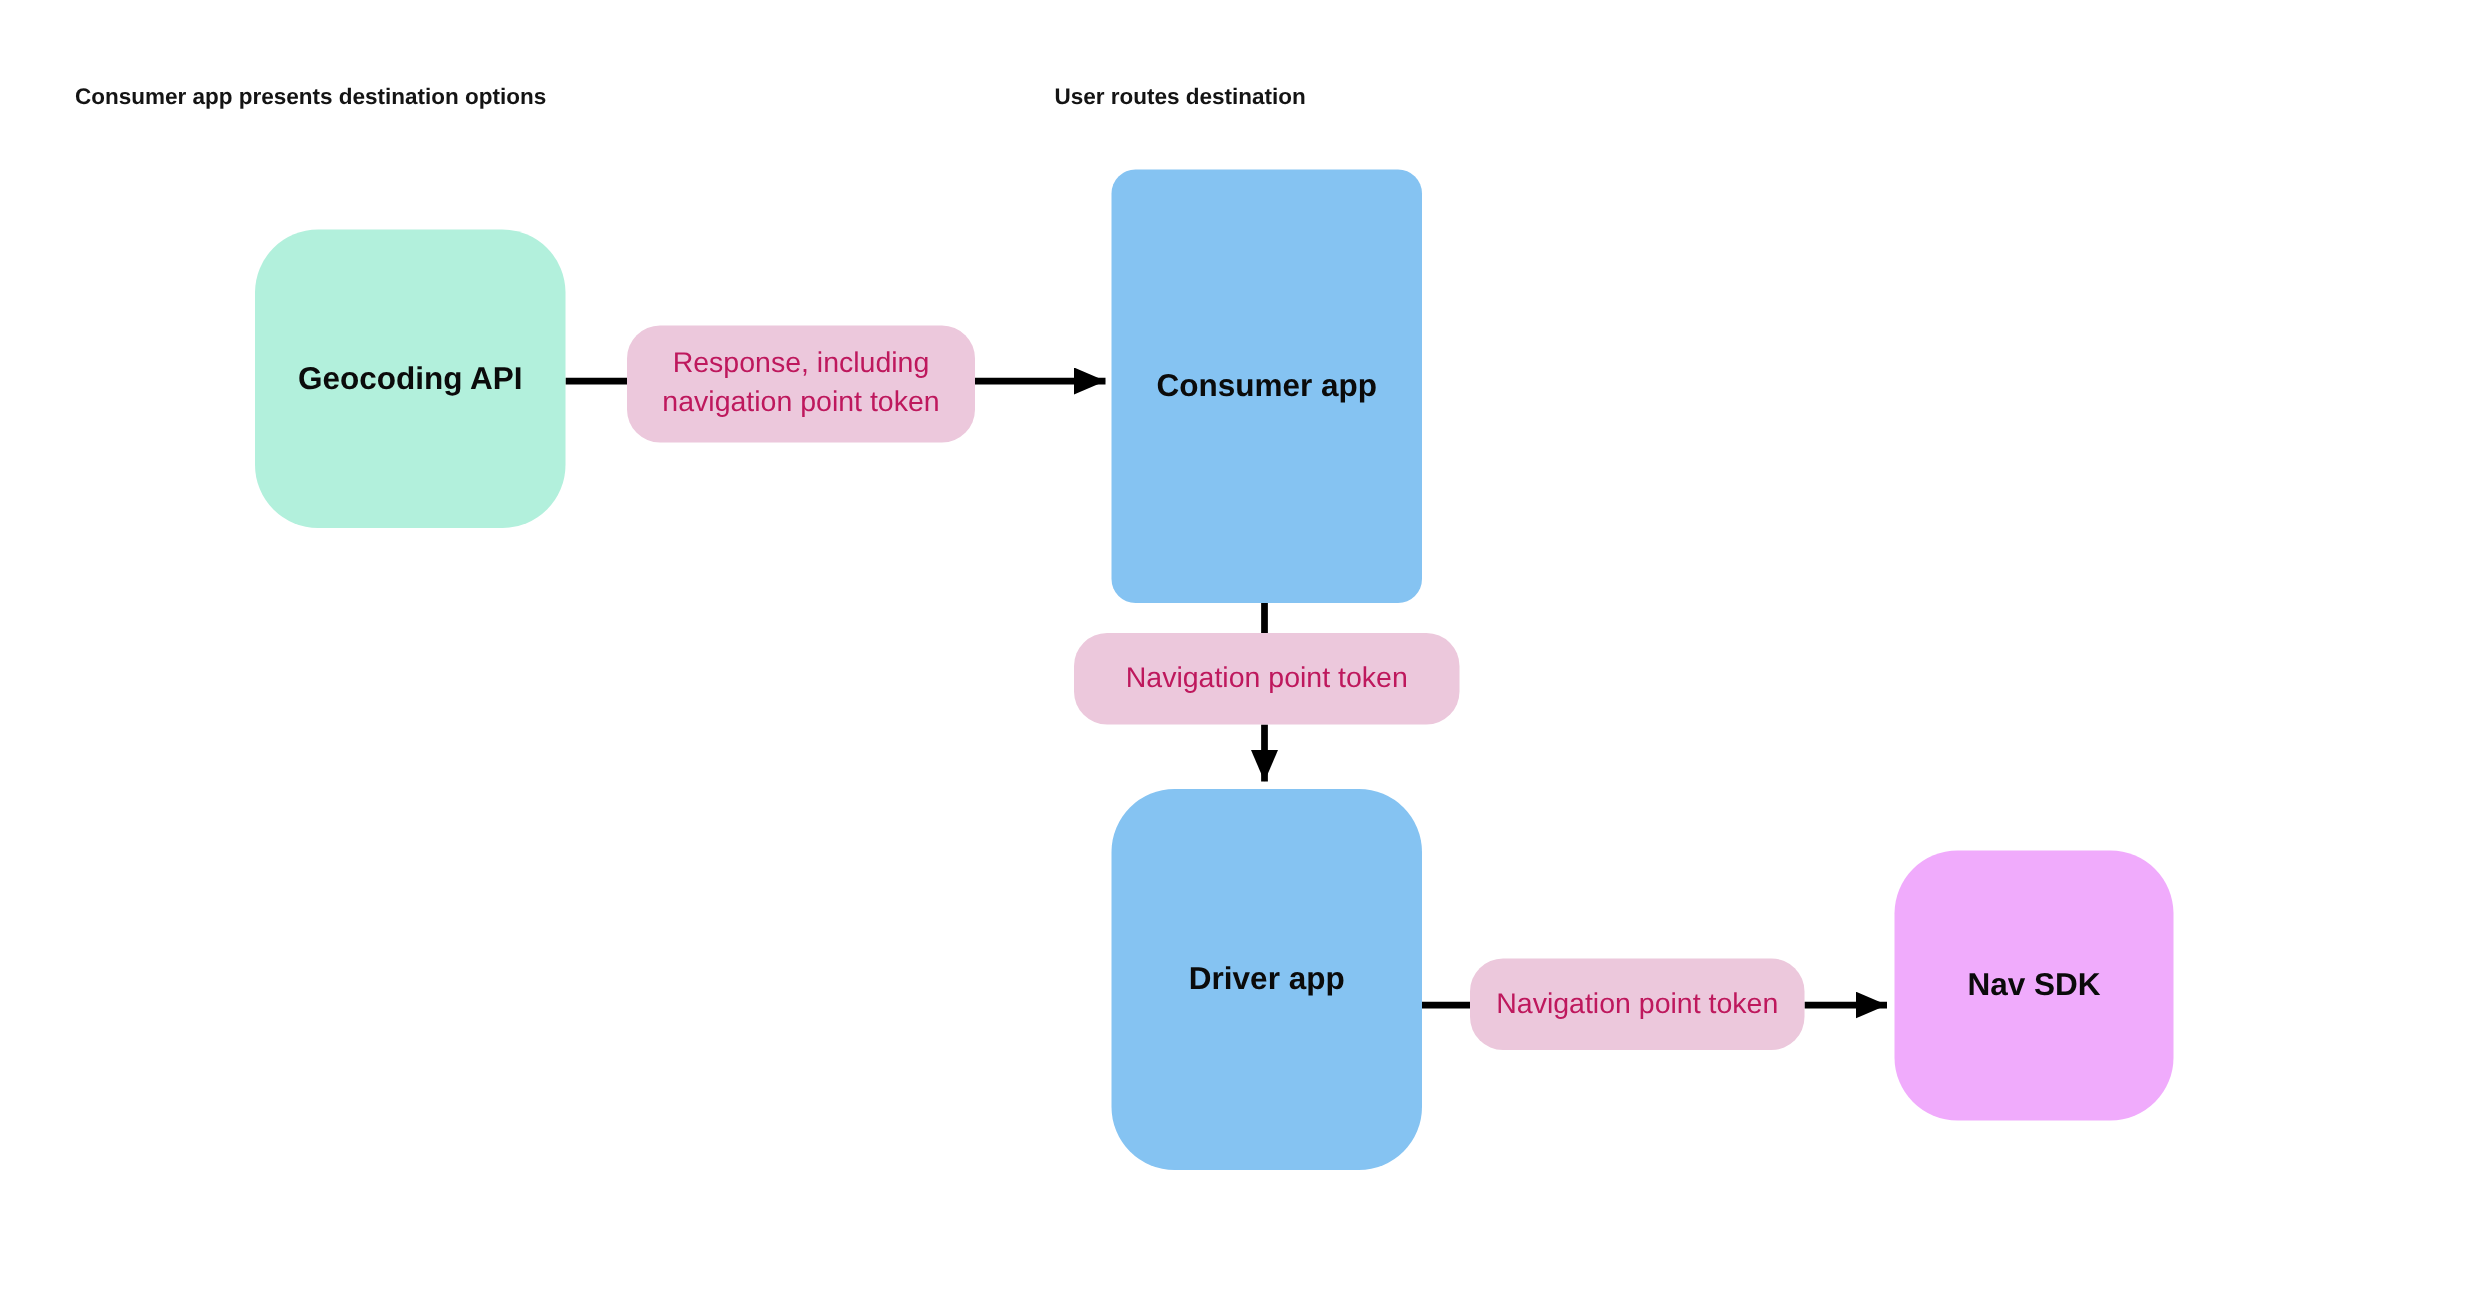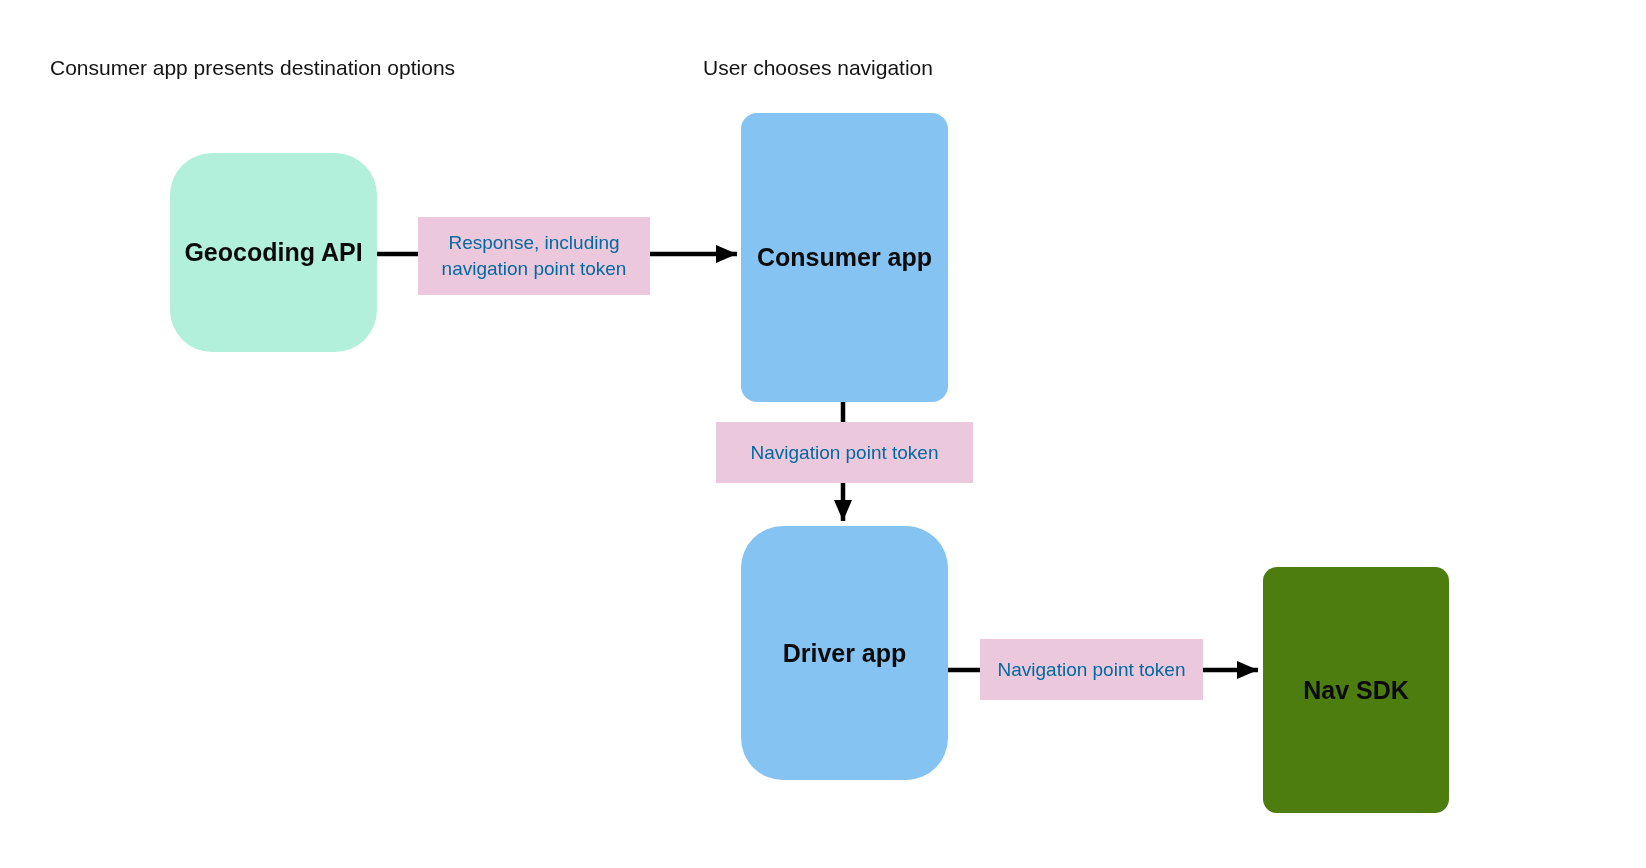--- a/index.html
+++ b/index.html
@@ -10,65 +10,66 @@
   }
   .canvas {
     position: relative;
     width: 1646px;
     height: 868px;
     background: #ffffff;
     overflow: hidden;
   }
   .heading {
     position: absolute;
-    font-size: 21px;
-    font-weight: 400;
+    font-size: 15px;
+    font-weight: 700;
     color: #141414;
     white-space: nowrap;
   }
   .node {
     position: absolute;
     display: flex;
     align-items: center;
     justify-content: center;
     border-radius: 42px;
-    font-size: 25px;
+    font-size: 21px;
     font-weight: 700;
     color: #0b0b0b;
     text-align: center;
   }
   .edge-label {
     position: absolute;
     display: flex;
     align-items: center;
     justify-content: center;
     text-align: center;
     font-size: 19px;
     line-height: 1.35;
     font-weight: 400;
-    color: #0369a1;
+    color: #be185d;
+    border-radius: 22px;
   }
   .arrows {
     position: absolute;
     left: 0; top: 0;
     width: 1646px;
     height: 868px;
     pointer-events: none;
   }
   .arrows line {
     stroke-width: 4.5px;
   }
 </style>
 </head>
 <body>
 
 <div class="canvas">
 
   <div class="heading" style="left:50px; top:56px;">Consumer app presents destination options</div>
-  <div class="heading" style="left:703px; top:56px;">User chooses navigation</div>
+  <div class="heading" style="left:703px; top:56px;">User routes destination</div>
 
   <svg class="arrows" width="1646" height="868" viewBox="0 0 1646 868">
     <defs>
       <marker id="arrowhead" markerUnits="userSpaceOnUse" markerWidth="24" markerHeight="20" refX="21" refY="9" orient="auto">
         <path d="M0,0 L21,9 L0,18 Z" style="fill: rgb(0, 0, 0);"></path>
       </marker>
     </defs>
     <line x1="377" y1="254" x2="418" y2="254" style="stroke: rgb(0, 0, 0);"></line>
     <line x1="650" y1="254" x2="737" y2="254" marker-end="url(#arrowhead)" style="stroke: rgb(0, 0, 0);"></line>
     <line x1="843" y1="402" x2="843" y2="424" style="stroke: rgb(0, 0, 0);"></line>
@@ -82,21 +83,21 @@
   </div>
 
   <div class="node" style="left: 741px; top: 113px; width: 207px; height: 289px; background: rgb(133, 195, 242); border-radius: 16px;">
     <span>Consumer app</span>
   </div>
 
   <div class="node" style="left: 741px; top: 526px; width: 207px; height: 254px; background: rgb(133, 195, 242);">
     <span>Driver app</span>
   </div>
 
-  <div class="node" style="left: 1263px; top: 567px; width: 186px; height: 246px; background: #4d7c0f; border-radius: 14px;">
+  <div class="node" style="left: 1263px; top: 567px; width: 186px; height: 180px; background: #f0abfc;">
     <span>Nav SDK</span>
   </div>
 
   <div class="edge-label" style="left: 418px; top: 217px; width: 232px; height: 78px; padding: 0px 14px; background: rgb(236, 200, 220);">Response, including navigation point token</div>
 
   <div class="edge-label" style="left: 716px; top: 422px; width: 257px; height: 61px; background: rgb(236, 200, 220);">Navigation point token</div>
 
   <div class="edge-label" style="left: 980px; top: 639px; width: 223px; height: 61px; background: rgb(236, 200, 220);">Navigation point token</div>
 
 </div>

